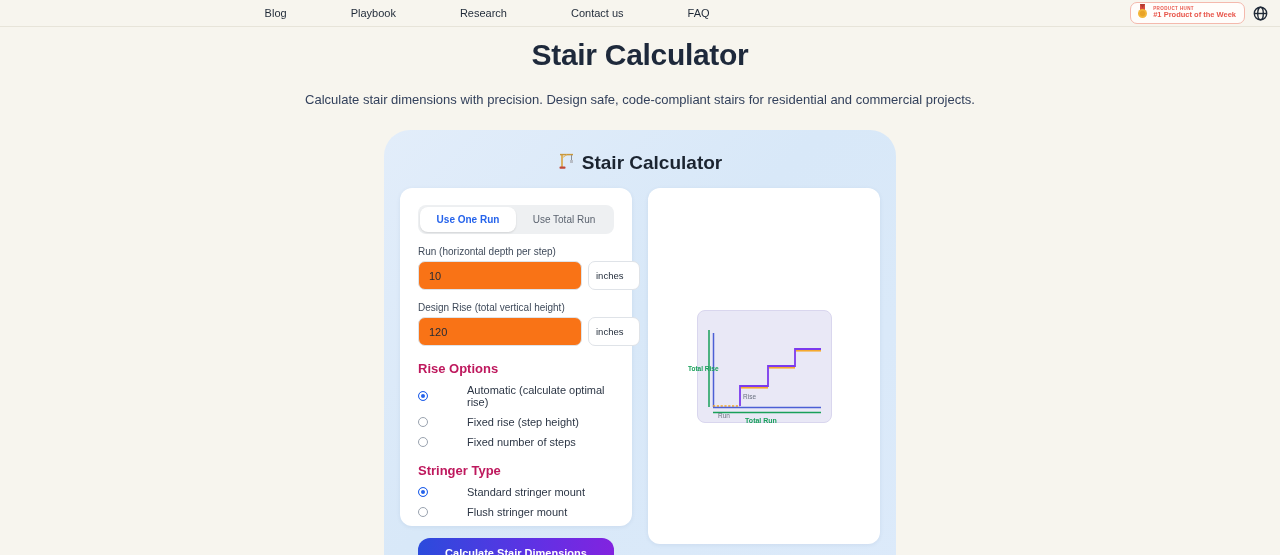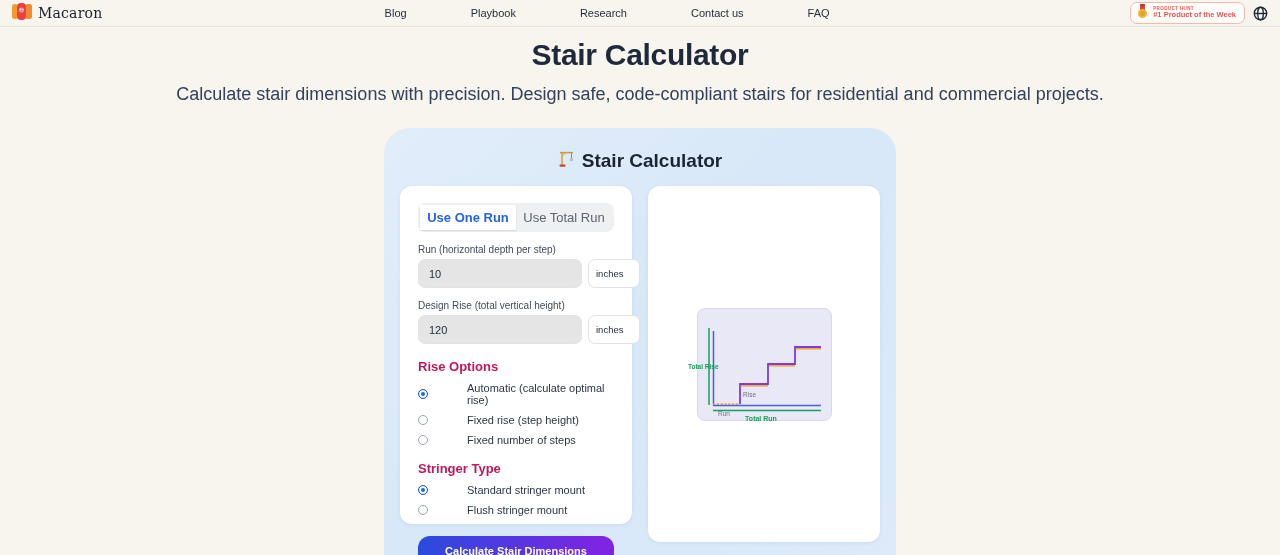--- a/index.html
+++ b/index.html
@@ -21,21 +21,21 @@
     border:1px solid #f4b9ad; border-radius:7px; padding:2px 8px 2px 6px; height:22px; cursor:pointer;margin-left:48px;
   }
   .ph-text { display:flex; flex-direction:column; line-height:1.15; }
   .ph-top { font-size:4.5px; font-weight:bold; color:#e8554a; letter-spacing:.4px; }
   .ph-main { font-size:7.5px; font-weight:bold; color:#e8554a; }
   .globe { width:15px; height:15px; cursor:pointer; }
 
   
   .hero { text-align:center; padding-top:11px; }
   .hero h1 { font-size:30px; font-weight:800; color:#1e293b; letter-spacing:-.3px; }
-  .hero p { font-size:18px; color:#33415c; margin-top:12px; }
+  .hero p { font-size:13px; color:#33415c; margin-top:20px; }
 
   
   .calc-card {
     width:512px; height:460px; margin:23px auto 0;
     background:linear-gradient(135deg,#e2edfa 0%,#d8e8f8 45%,#dceafa 100%);
     border-radius:26px; padding:18px 16px 0;
   }
   .calc-title { display:flex; align-items:center; justify-content:center; gap:6px; margin:4px 0 14px; }
   .calc-title .ttl { font-size:19px; font-weight:bold; color:#1b2430; }
 
@@ -45,30 +45,30 @@
     box-shadow:0 1px 4px rgba(30,60,110,.08); padding:17px 18px;
   }
   .panel-right {
     width:234px; height:356px; background:#ffffff; border-radius:12px;
     box-shadow:0 1px 4px rgba(30,60,110,.08);
     display:flex; align-items:center; justify-content:center;
   }
 
   
   .tabs { display:flex; background:#eef0f2; border-radius:8px; padding:2px; height:29px; }
-  .tab { flex:1; display:flex; align-items:center; justify-content:center; font-size:13px;
-         color:#5c6470; border-radius:1px; cursor:pointer; }
+  .tab { flex:1; display:flex; align-items:center; justify-content:center; font-size:10px;
+         color:#5c6470; border-radius:8px; cursor:pointer; }
   .tab.active { background:#ffffff; color:#2563eb; font-weight:bold; box-shadow:0 1px 2px rgba(0,0,0,.12); }
 
   
   .field-label { font-size:10px; color:#3f4a5a; margin:12px 0 4px; }
   .field-row { display:flex; gap:6px; }
   .field-row input {
     flex:1; height:29px; border:1px solid #dfe3e8; border-radius:7px; padding:8px 10px;
-    font-size:11px; color:#1f2937; font-family:"Liberation Sans", sans-serif; background:#e5e5e5;
+    font-size:11px; color:#1f2937; font-family:"Liberation Sans", sans-serif; background:#f97316;
   }
   .unit-select {
     width:52px; height:29px; border:1px solid #dfe3e8; border-radius:7px; background:#fff;
     display:flex; align-items:center; justify-content:space-between; padding:0 5px 0 7px;
     font-size:9.5px; color:#1f2937; cursor:pointer;gap:44px;
   }
 
   .section-h { font-size:13px; font-weight:bold; color:#be185d; margin:15px 0 8px; }
   .radio-row { display:flex; align-items:center; gap:7px; margin-bottom:8px; cursor:pointer; }
   .radio { width:10px; height:10px; border-radius:50%; border:1.5px solid #9aa3af; background:#fff; flex:none; }
@@ -86,33 +86,20 @@
   .diagram-box {
     width:135px; height:113px; background:#e9e8f6; border:1px solid #d9d6ee;
     border-radius:8px; position:relative; overflow:visible;
   }
   .diagram-box svg { overflow:visible; }
 </style>
 </head>
 <body>
 
 <div class="header">
-  <div class="brand">
-    <span>
-      <svg width="20" height="17" viewBox="0 0 20 17">
-        <rect x="0" y="1" width="6" height="15" rx="2.5" fill="#f59a32"></rect>
-        <rect x="13" y="1" width="7" height="15" rx="2.5" fill="#f08a2e"></rect>
-        <rect x="5" y="0" width="9" height="17" rx="4" fill="#e8433f"></rect>
-        <circle cx="9.5" cy="7" r="2.6" fill="#f287a8"></circle>
-        <circle cx="8.3" cy="6.2" r="0.8" fill="#ffffff"></circle>
-        <circle cx="11" cy="6.6" r="0.7" fill="#ffffff"></circle>
-      </svg>
-    </span>
-    <span class="brand-name">Macaron</span>
-  </div>
 
   <div class="nav">
     <a>Blog</a>
     <a>Playbook</a>
     <a>Research</a>
     <a>Contact us</a>
     <a>FAQ</a>
   </div>
 
   <div class="header-right">

